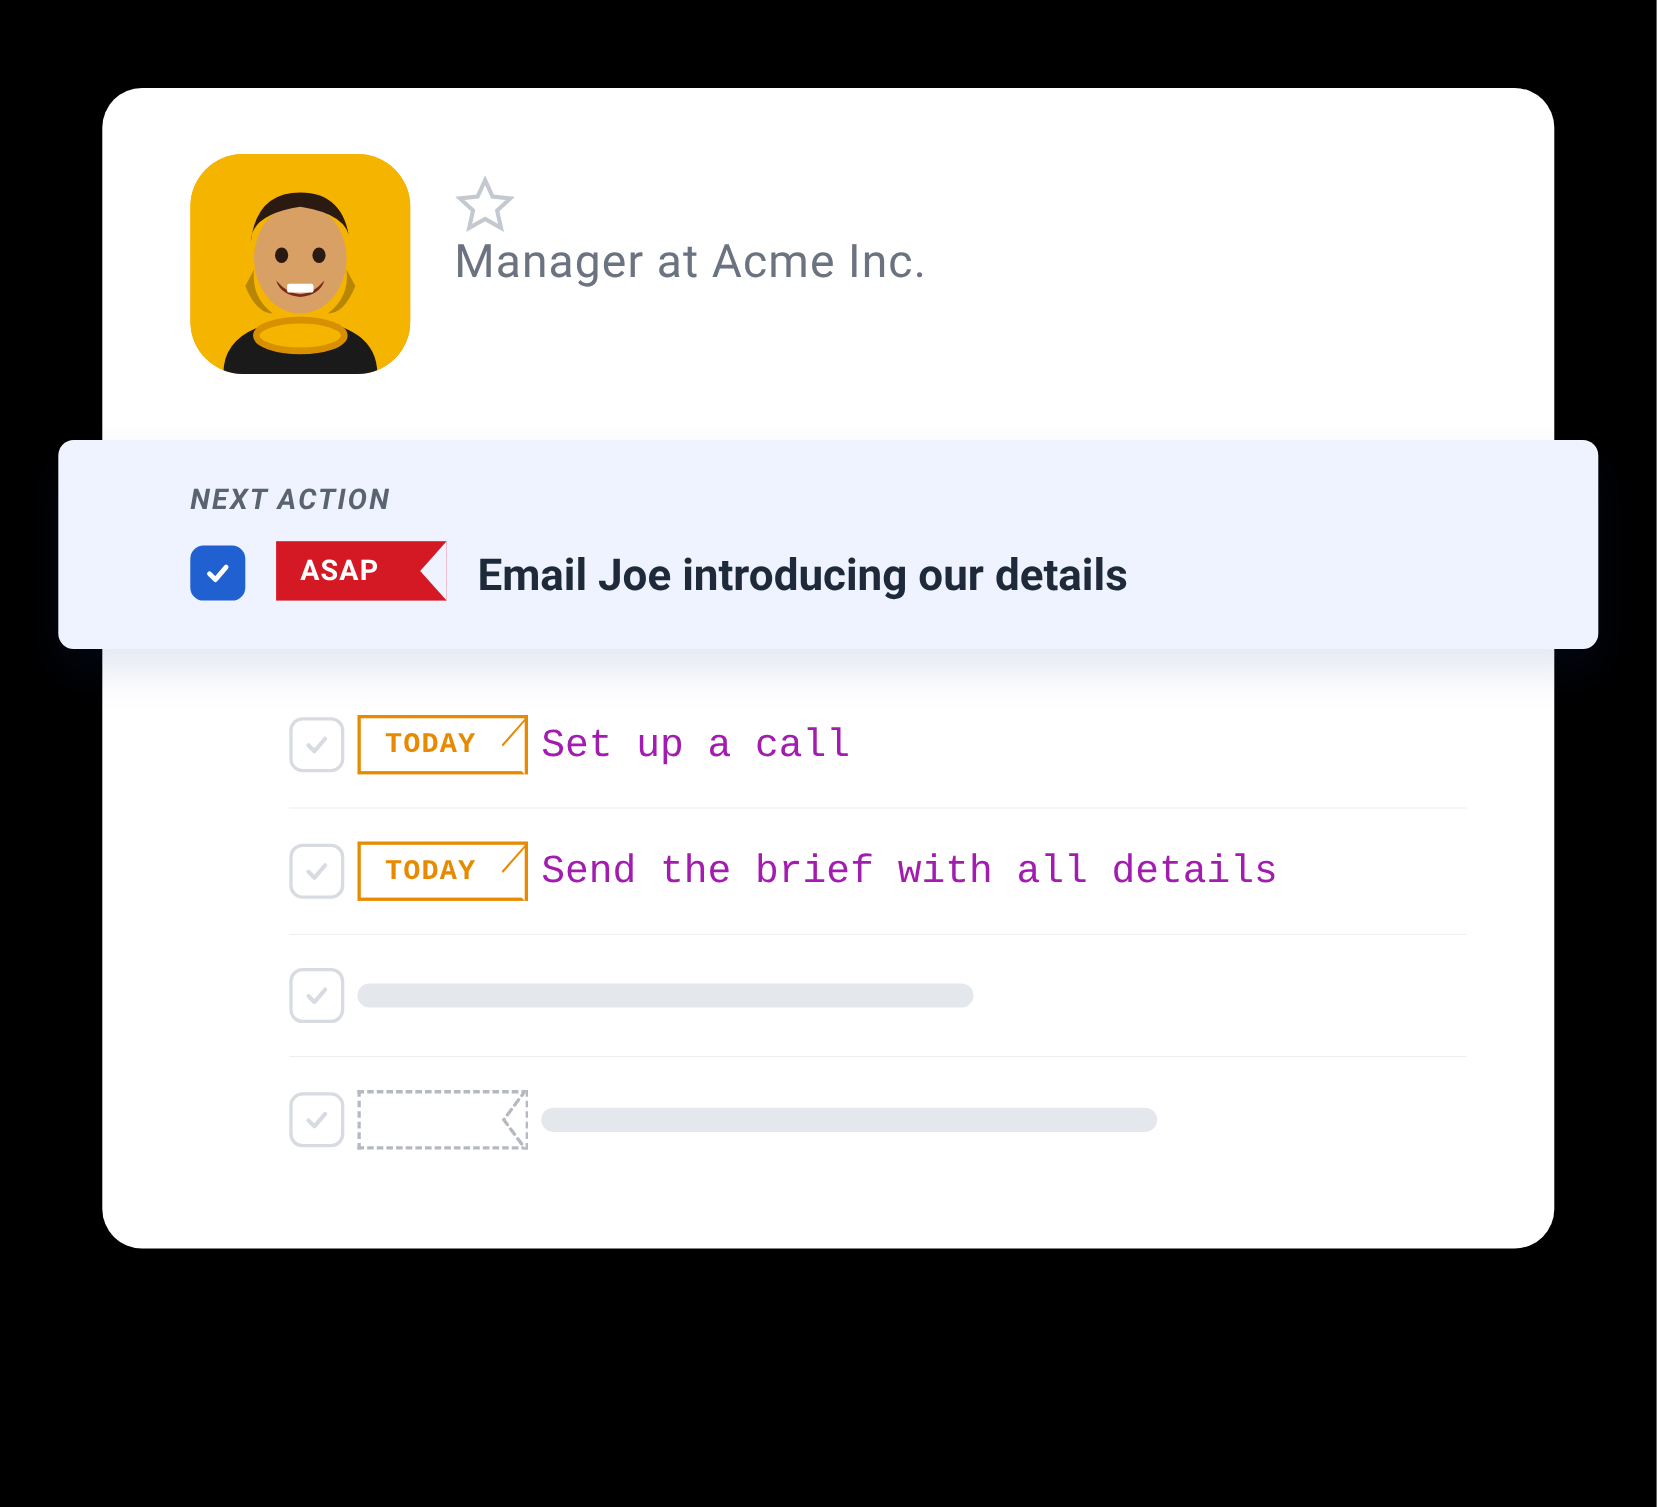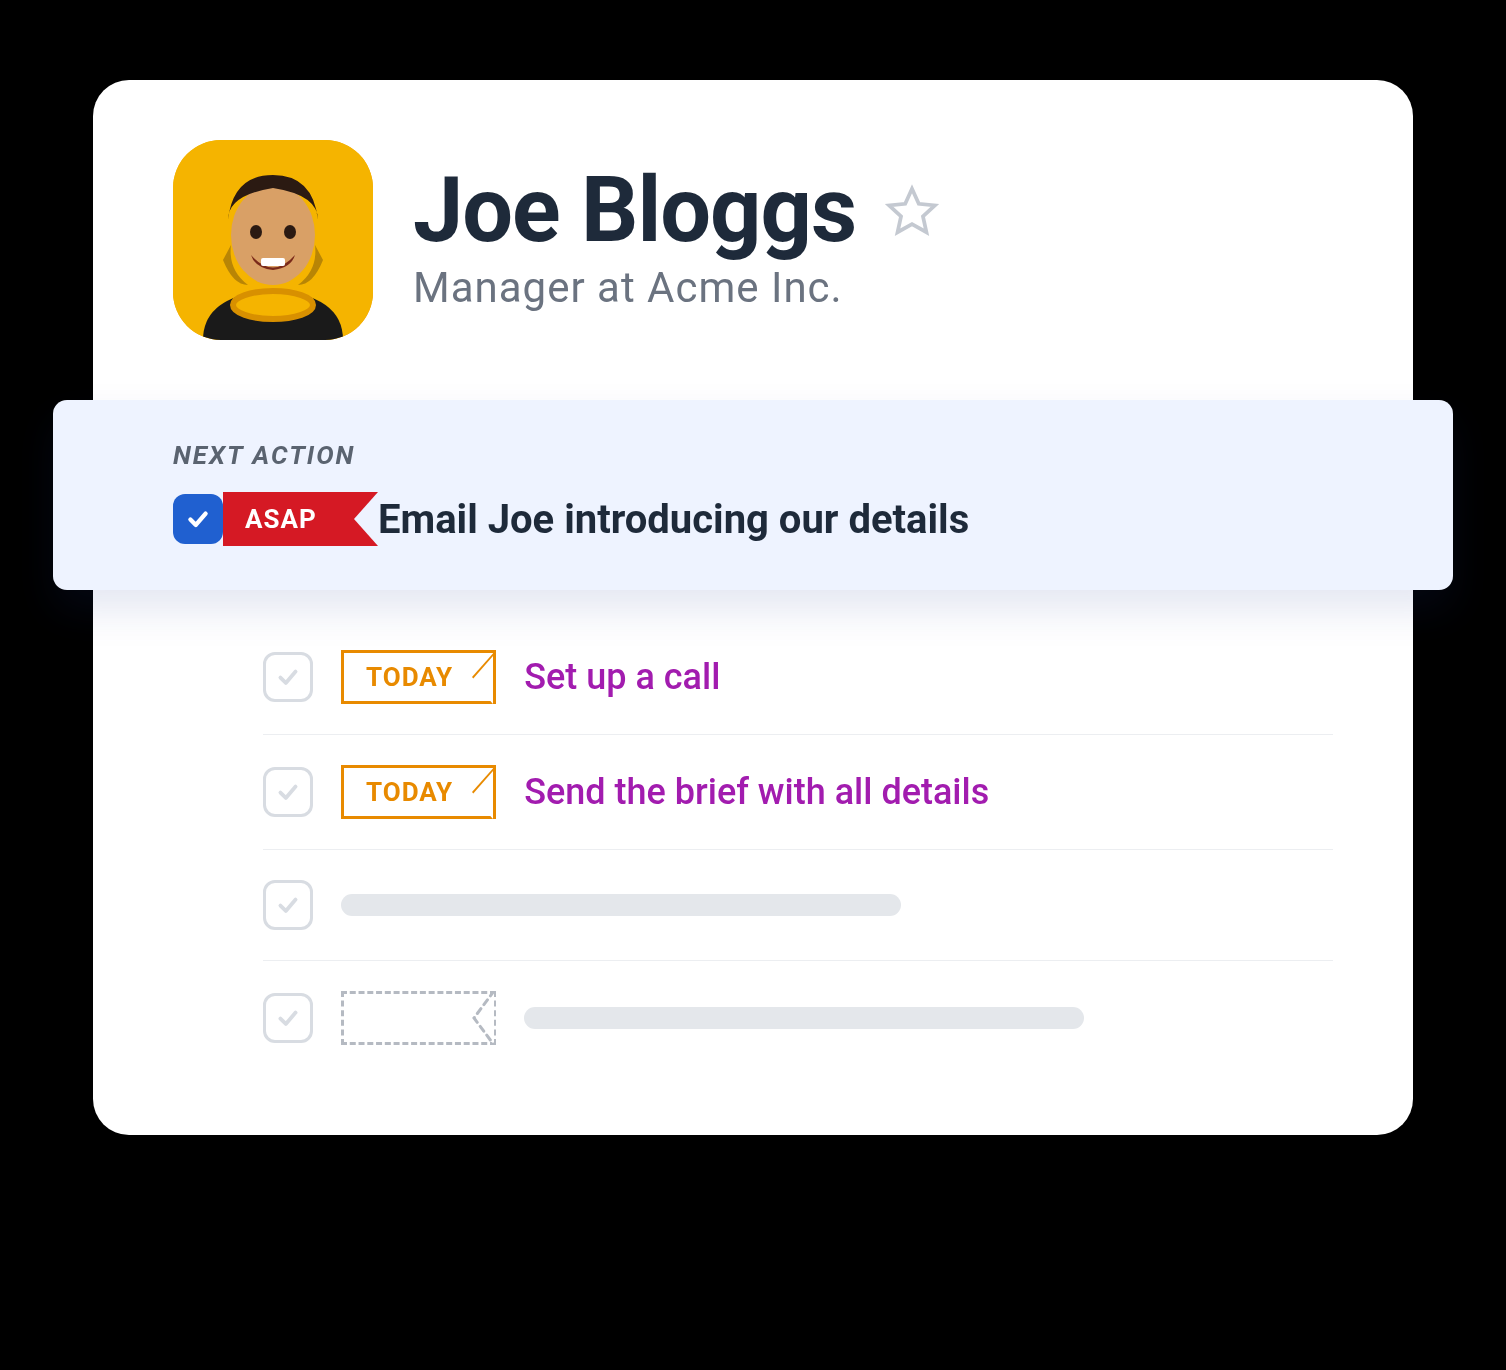--- a/index.html
+++ b/index.html
@@ -62,21 +62,22 @@
 .na-label {
   font-size: 26px;
   font-weight: 700;
   letter-spacing: 2px;
   color: #5a6370;
   margin-bottom: 22px;
   font-style: italic;
 }
 .na-row {
   display: flex;
-  align-items: center;
+  align-items: flex-end;
+  gap: 28px;
 }
 .checkbox {
   width: 50px;
   height: 50px;
   border-radius: 12px;
   display: flex;
   align-items: center;
   justify-content: center;
   flex-shrink: 0;
   cursor: pointer;
@@ -141,23 +142,24 @@
   font-weight: 700;
   color: #1e2a3a;
 }
 .task-title.regular { font-weight: 500; font-size: 36px; color: #a21caf; }
 .list {
   padding: 10px 80px 0 170px;
 }
 .list-row {
   display: flex;
   align-items: center;
-  gap: 28px;
+  gap: 12px;
   padding: 30px 0;
   border-bottom: 1px solid #eceef1;
+  font-family: Liberation Mono, monospace;
 }
 .list-row:last-child { border-bottom: none; }
 .skeleton {
   height: 22px;
   background: #e4e7eb;
   border-radius: 11px;
   flex: 1;
   max-width: 560px;
 }
 .dashed-notch {
@@ -186,21 +188,20 @@
         <rect x="88" y="118" width="24" height="8" rx="2" fill="#fff"></rect>
         <path d="M58 105 Q55 130 75 145 Q60 145 50 120 Z" fill="#2b1a12" opacity="0.3"></path>
         <path d="M142 105 Q145 130 125 145 Q140 145 150 120 Z" fill="#2b1a12" opacity="0.3"></path>
         <path d="M30 200 Q30 155 100 150 Q170 155 170 200 Z" fill="#1a1a1a"></path>
         <ellipse cx="100" cy="165" rx="40" ry="14" fill="#f5b400"></ellipse>
         <ellipse cx="100" cy="165" rx="40" ry="14" fill="none" stroke="#d89000" stroke-width="6"></ellipse>
       </svg>
     </div>
     <div class="name-block">
       <div class="name-row">
-        <div class="name">Joe Bloggs</div>
         <svg class="star" viewBox="0 0 24 24" fill="none" stroke="currentColor" stroke-width="1.6">
           <path d="M12 2.5 L14.9 8.9 L21.8 9.6 L16.7 14.3 L18.2 21.1 L12 17.6 L5.8 21.1 L7.3 14.3 L2.2 9.6 L9.1 8.9 Z"></path>
         </svg>
       </div>
       <div class="subtitle">Manager at Acme Inc.</div>
     </div>
   </div>
 
   <div class="next-action-panel">
     <div class="na-label">NEXT ACTION</div>

